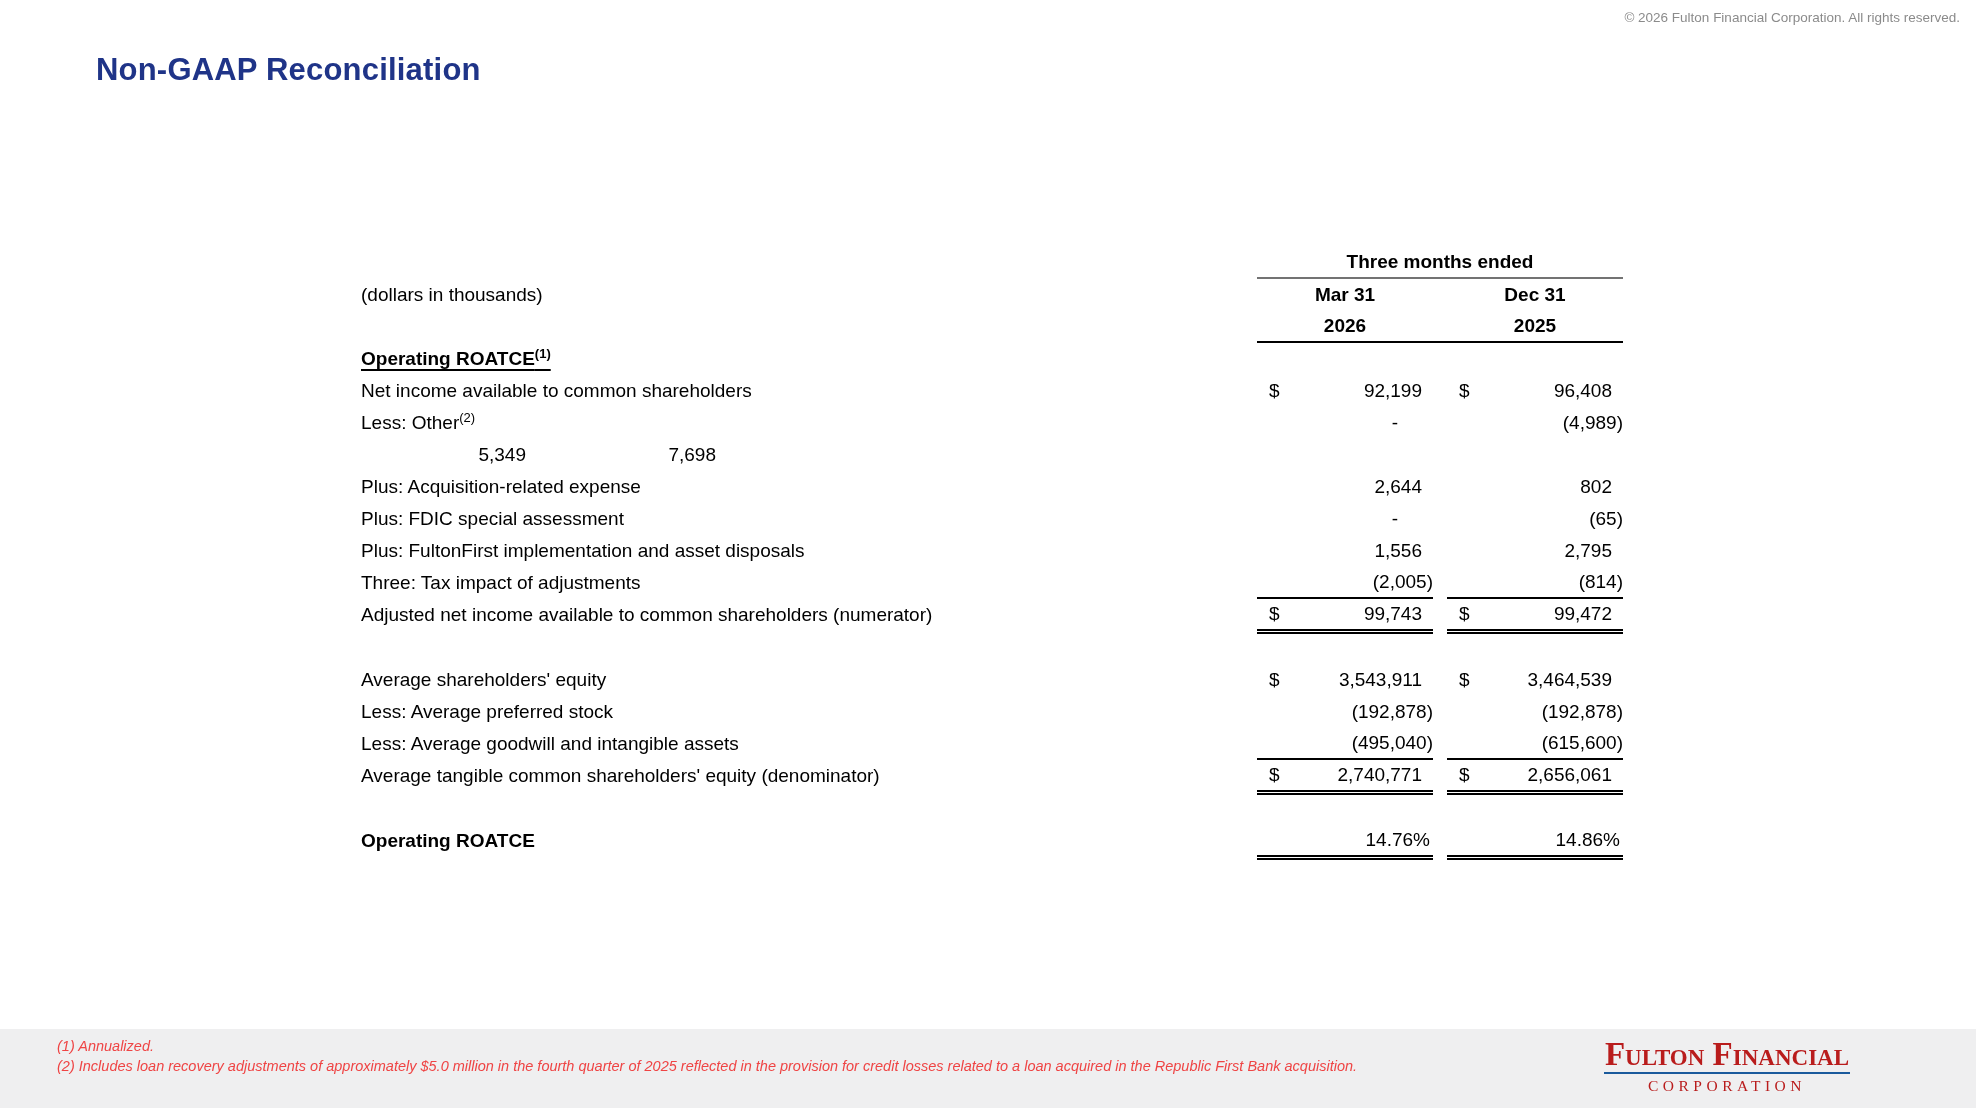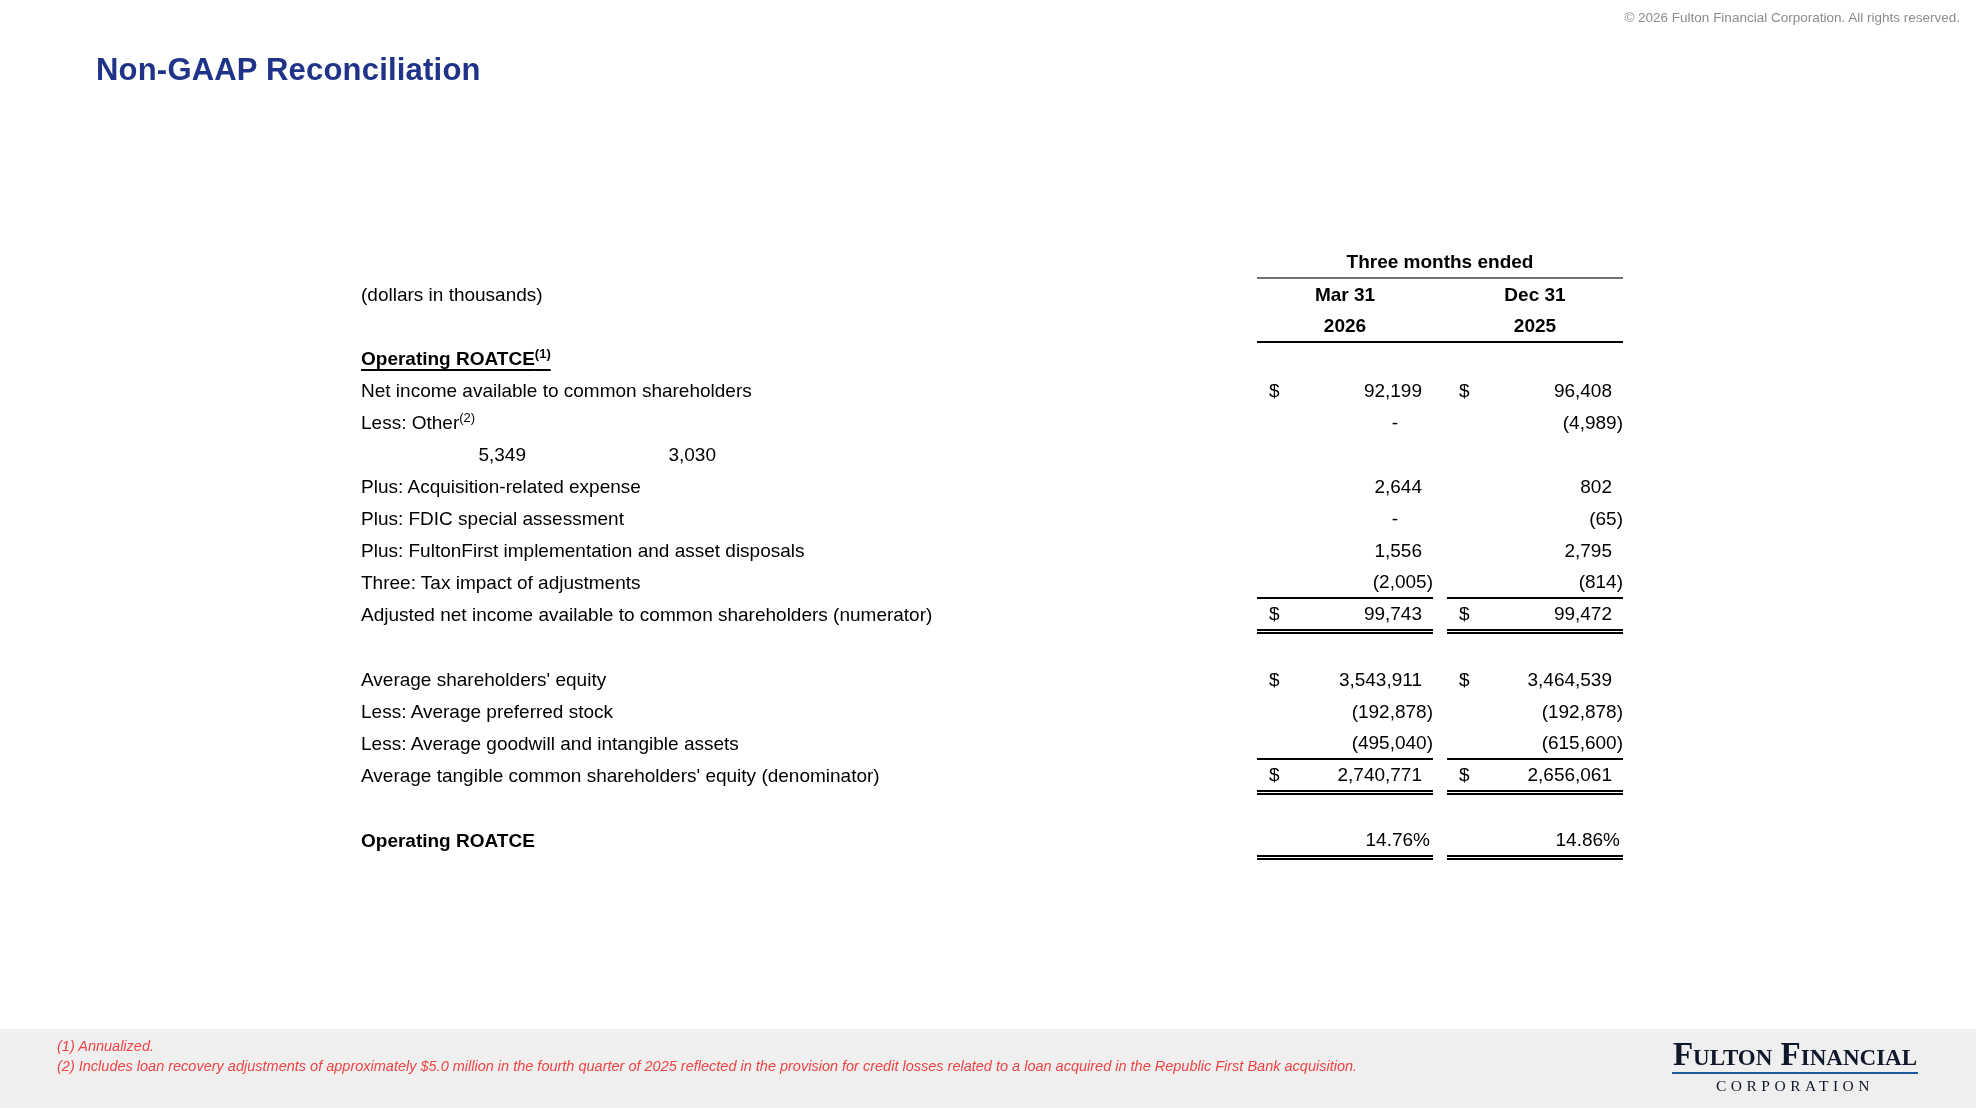--- a/index.html
+++ b/index.html
@@ -61,22 +61,22 @@
   
   .footer-strip {
     position:absolute; left:0; top:1029px; width:1976px; height:79px;
     background:#efeff0;
   }
   .footnotes {
     position:absolute; left:57px; top:1037px;
     font-size:14.5px; font-style:italic; color:#ef4444; line-height:19.5px;
   }
   .logo {
-    position:absolute; left:1672px; top:1038px; width:246px;
-    color:#0f172a; text-align:center;
+    position:absolute; left:1604px; top:1038px; width:246px;
+    color:#b91c1c; text-align:center;
   }
   .logo-line1 {
     font-family:"Liberation Serif", serif; font-weight:700;
     font-variant:small-caps; font-size:33px; line-height:1.0;
     border-bottom:2.5px solid #1a5a9c; padding-bottom:1px;
     white-space:nowrap;
   }
   .logo-line2 {
     font-family:"Liberation Serif", serif; font-size:15.5px;
     letter-spacing:4.5px; margin-top:3px; white-space:nowrap;
@@ -151,21 +151,21 @@
   </div>
 
   <div class="row">
     <div class="m">
         <span class="cur"></span>
         <span class="val">5,349</span>
       </div>
     <div class="colgap"></div>
     <div class="m">
         <span class="cur"></span>
-        <span class="val">3,030</span>
+        <span class="val">7,698</span>
       </div>
   </div>
 
   <div class="row">
     <div class="lbl">Plus: Acquisition-related expense</div>
     <div class="m">
         <span class="cur"></span>
         <span class="val">2,644</span>
       </div>
     <div class="colgap"></div>

